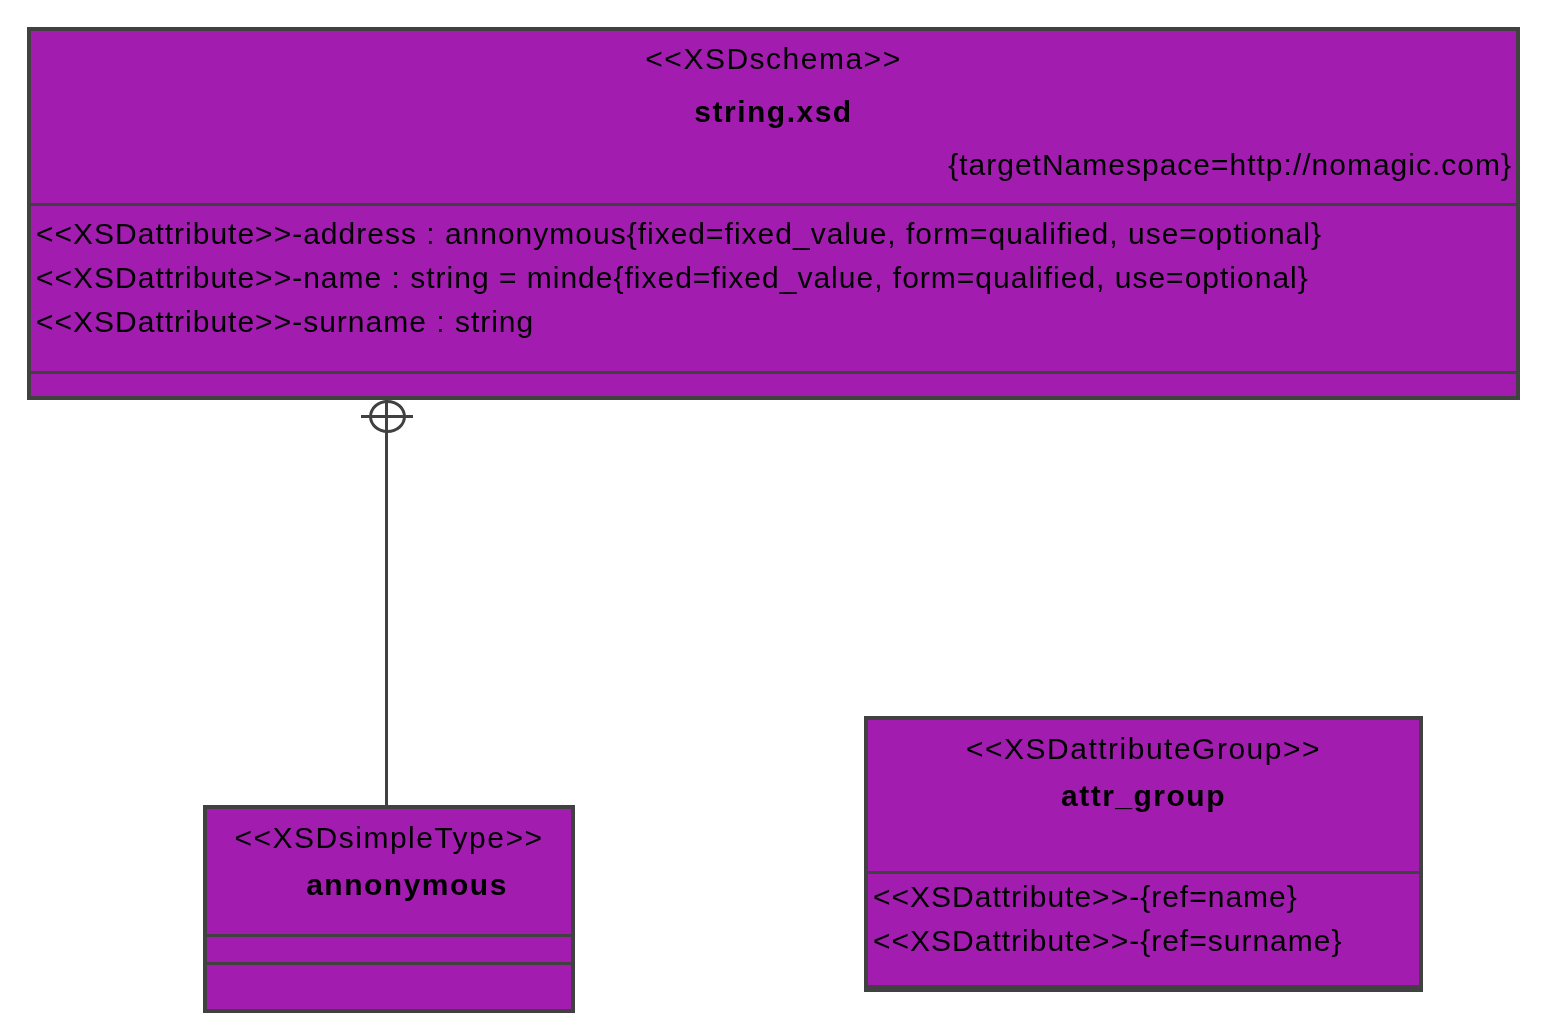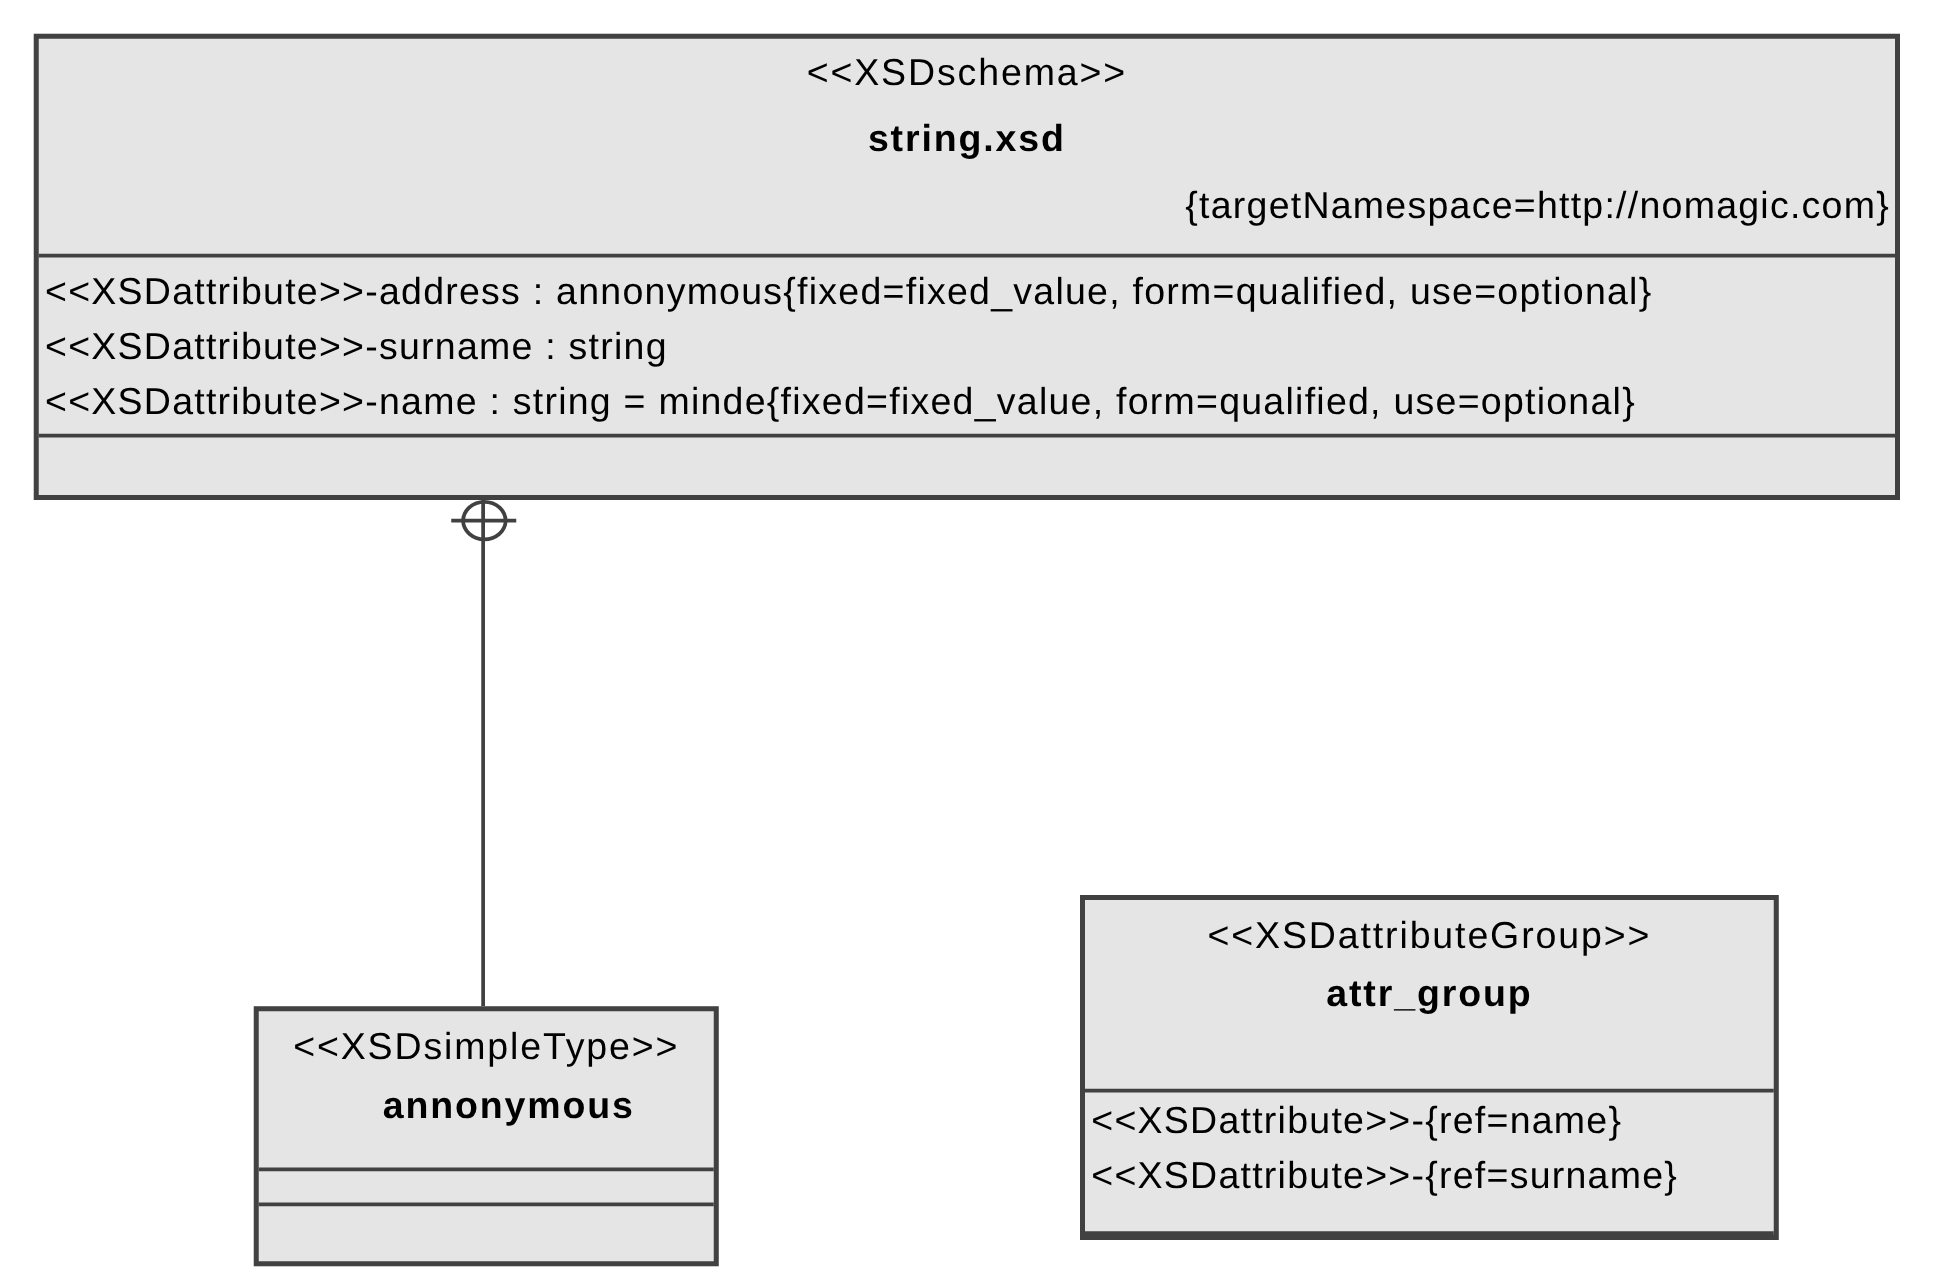--- a/index.html
+++ b/index.html
@@ -7,21 +7,21 @@
   body {
     position: relative;
     font-family: "Liberation Sans", sans-serif;
     color: #000000;
     overflow: hidden;
   }
   .canvas { position: absolute; left: 0; top: 0; width: 1551px; height: 1026px; }
 
   .uml-class {
     position: absolute;
-    background: #e5e5e5;
+    background: #a21caf;
     border: 4px solid #414141;
     display: flex;
     flex-direction: column;
   }
   .compartment { border-top: 3px solid #414141; overflow: hidden; }
   .header-comp { border-top: none; overflow: hidden; }
 
   .stereotype {
     text-align: center;
     font-size: 30px;
@@ -49,21 +49,21 @@
     padding-left: 5px;
     white-space: nowrap;
   }
 
   
   #schema-box { left: 27px; top: 27px; width: 1493px; height: 373px; }
   #schema-box .header-comp { height: 172px; }
   #schema-box .stereotype { margin-top: 11px; }
   #schema-box .class-name { margin-top: 19px; }
   #schema-box .tagged-value { margin-top: 19px; margin-left: 20px; }
-  #schema-box .attrs-comp { height: 144px; padding-top: 6px; }
+  #schema-box .attrs-comp { height: 168px; padding-top: 6px; }
   #schema-box .empty-comp { flex: 1; }
 
   
   #simpletype-box { left: 203px; top: 805px; width: 372px; height: 208px; }
   #simpletype-box .header-comp { height: 125px; }
   #simpletype-box .stereotype { margin-top: 12px; }
   #simpletype-box .class-name { margin-top: 13px; padding-left: 36px; }
   #simpletype-box .empty-comp-a { height: 28px; }
   #simpletype-box .empty-comp-b { flex: 1; }
 
@@ -109,22 +109,22 @@
 <div class="canvas">
 
   <div class="uml-class" id="schema-box">
     <div class="header-comp">
       <div class="stereotype">&lt;&lt;XSDschema&gt;&gt;</div>
       <div class="class-name">string.xsd</div>
       <div class="tagged-value">{targetNamespace=http://nomagic.com}</div>
     </div>
     <div class="compartment attrs-comp">
       <div class="attr-line">&lt;&lt;XSDattribute&gt;&gt;-address : annonymous{fixed=fixed_value, form=qualified, use=optional}</div>
+      <div class="attr-line">&lt;&lt;XSDattribute&gt;&gt;-name : string = minde{fixed=fixed_value, form=qualified, use=optional}</div>
       <div class="attr-line">&lt;&lt;XSDattribute&gt;&gt;-surname : string</div>
-      <div class="attr-line">&lt;&lt;XSDattribute&gt;&gt;-name : string = minde{fixed=fixed_value, form=qualified, use=optional}</div>
     </div>
     <div class="compartment empty-comp"></div>
   </div>
 
   <div class="connector-line"></div>
   <div class="containment-circle"></div>
   <div class="containment-hbar"></div>
   <div class="containment-vbar"></div>
 
   <div class="uml-class" id="simpletype-box">

